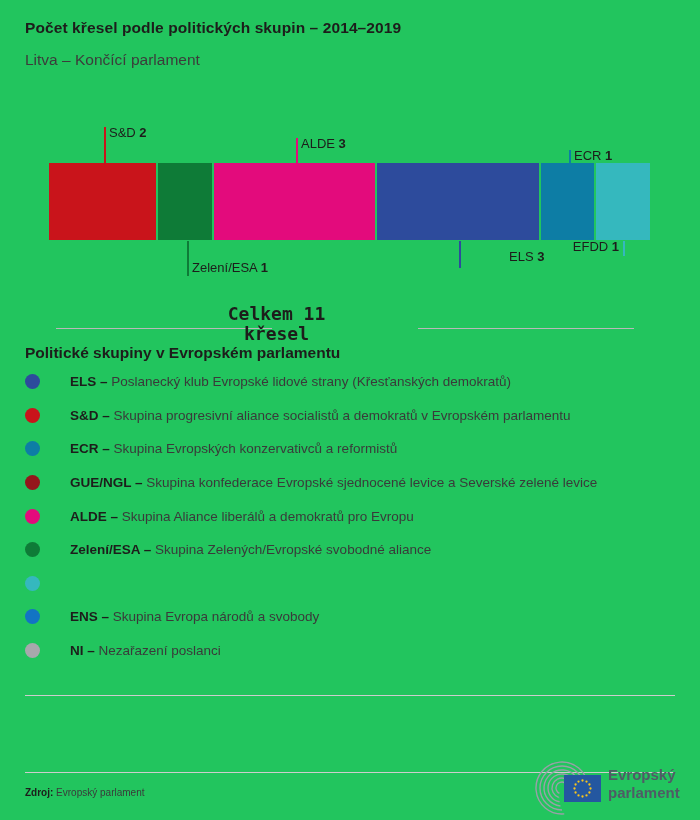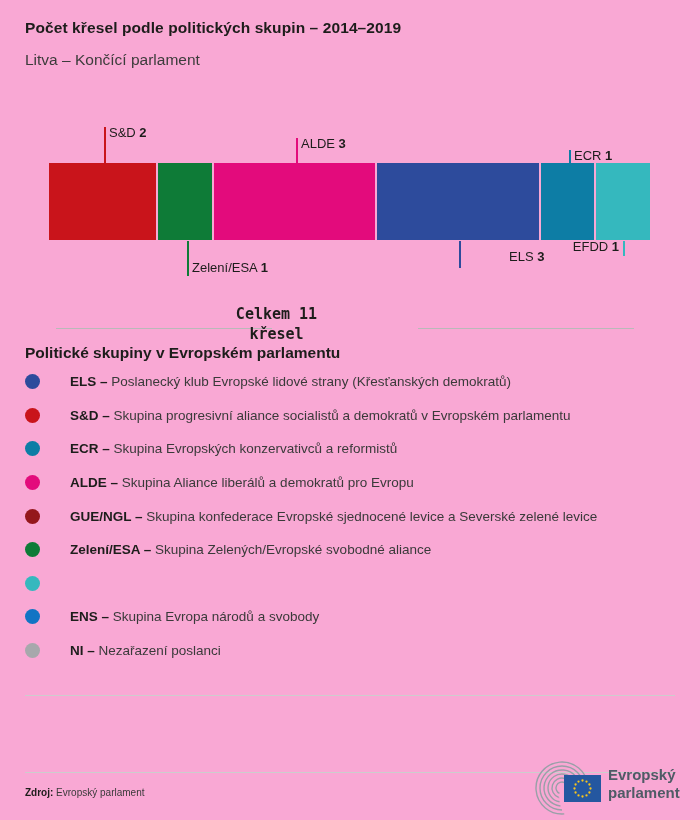--- a/index.html
+++ b/index.html
@@ -1,31 +1,31 @@
 <!DOCTYPE html>
 <html><head>
 <meta charset="utf-8">
 <style>
   html,body{margin:0;padding:0;background:#ffffff;}
   #canvas{
-    position:relative;width:700px;height:820px;background:#f9a8d4;overflow:hidden;
+    position:relative;width:700px;height:820px;background:#22c55e;overflow:hidden;
     font-family:"Liberation Sans",sans-serif;color:#1d1d1b;
   }
   .abs{position:absolute;}
   .title{left:25px;top:19px;font-size:15.5px;font-weight:bold;color:#1d1d1b;letter-spacing:.1px;}
   .subtitle{left:25px;top:51px;font-size:15.5px;font-weight:400;color:#3c3c3b;}
   
   #bar{left:49px;top:163px;width:601px;height:77px;display:flex;gap:2px;}
   .seg{height:100%;}
   .tick{position:absolute;width:1.5px;}
   .callout{position:absolute;font-size:13px;color:#1d1d1b;white-space:nowrap;}
   .callout b{font-weight:bold;}
   
   .total{left:0;top:304px;width:553px;text-align:center;
-    font-family:"DejaVu Sans Mono",monospace;font-weight:bold;font-size:15px;line-height:20px;color:#1d1d1b;}
+    font-family:"DejaVu Sans Mono",monospace;font-weight:bold;font-size:18px;line-height:20px;color:#1d1d1b;}
   .rule{position:absolute;top:328px;height:0;border-top:1px solid #b9b9b9;}
   .rule-left{left:56px;width:216px;}
   .rule-right{left:418px;width:216px;}
   
   .legend-heading{left:25px;top:344px;font-size:15.5px;font-weight:bold;color:#1d1d1b;}
   #legend{left:25px;top:365px;display:flex;flex-direction:column;}
   .lrow{height:33.6px;display:flex;align-items:center;gap:17px;}
   .dot{width:15px;height:15px;border-radius:50%;flex:0 0 auto;}
   .ltext{margin-left:13px;font-size:13.5px;color:#3a3a3a;white-space:nowrap;}
   .ltext b{color:#1d1d1b;font-weight:bold;}
@@ -89,26 +89,26 @@
       </div>
       <div class="lrow">
         <span class="dot" style="background: rgb(201, 20, 27);"></span>
         <span class="ltext"><b>S&amp;D – </b>Skupina progresivní aliance socialistů a demokratů v Evropském parlamentu</span>
       </div>
       <div class="lrow">
         <span class="dot" style="background: rgb(13, 125, 165);"></span>
         <span class="ltext"><b>ECR – </b>Skupina Evropských konzervativců a reformistů</span>
       </div>
       <div class="lrow">
+        <span class="dot" style="background: rgb(148, 23, 28);"></span>
+        <span class="ltext"><b>GUE/NGL – </b>Skupina konfederace Evropské sjednocené levice a Severské zelené levice</span>
+      </div>
+      <div class="lrow">
         <span class="dot" style="background: rgb(227, 11, 124);"></span>
         <span class="ltext"><b>ALDE – </b>Skupina Aliance liberálů a demokratů pro Evropu</span>
-      </div>
-      <div class="lrow">
-        <span class="dot" style="background: rgb(148, 23, 28);"></span>
-        <span class="ltext"><b>GUE/NGL – </b>Skupina konfederace Evropské sjednocené levice a Severské zelené levice</span>
       </div>
       <div class="lrow">
         <span class="dot" style="background: rgb(14, 123, 55);"></span>
         <span class="ltext"><b>Zelení/ESA – </b>Skupina Zelených/Evropské svobodné aliance</span>
       </div>
       <div class="lrow">
         <span class="dot" style="background: rgb(53, 184, 190);"></span>
       </div>
       <div class="lrow">
         <span class="dot" style="background: rgb(18, 116, 196);"></span>

